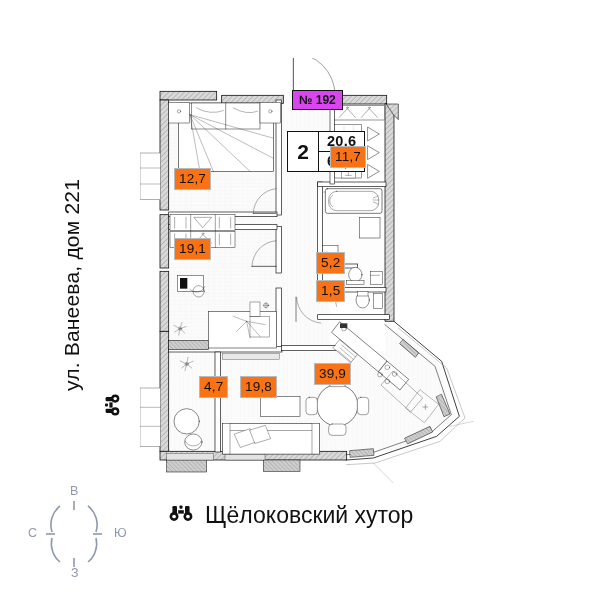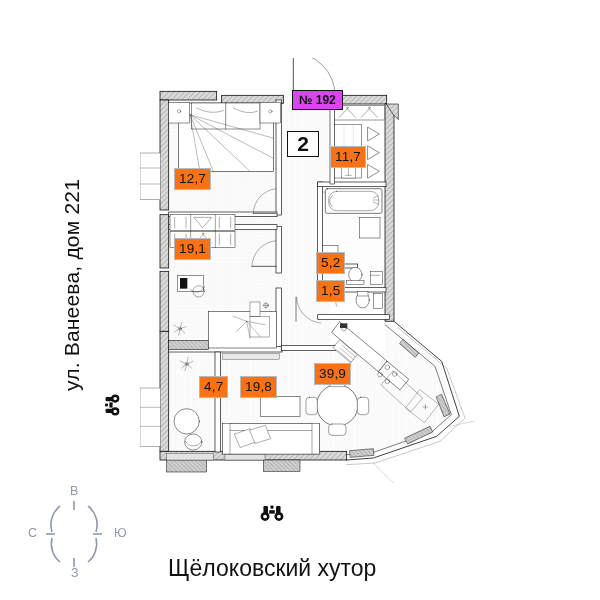--- a/index.html
+++ b/index.html
@@ -18,21 +18,21 @@
     display:flex;align-items:center;justify-content:center;
     font-size:21px;letter-spacing:.2px;color:#111;white-space:nowrap;
   }
   #street-binoculars{
     left:99px; top:392px; width:26px;height:26px;
     transform:rotate(-90deg);
     display:flex;align-items:center;justify-content:center;
   }
 
   
-  #poi-row{left:168px;top:500px;display:flex;align-items:center;gap:25px;flex-direction:column;}
+  #poi-row{left:168px;top:500px;display:flex;align-items:center;gap:11px;}
   #poi-label{font-size:23px;color:#111;white-space:nowrap;}
 
   
   #compass{left:26px;top:486px;width:96px;height:98px;color:#8e99ad;}
   #compass .cl{position:absolute;font-size:12.5px;color:#8e99ad;}
   #c-n{left:44px;top:-2px;}   
   #c-e{left:88px;top:40px;}   
   #c-s{left:45px;top:80px;}   
   #c-w{left:2px;top:40px;}    
 
@@ -385,20 +385,24 @@
 
       </g>
     </svg>
 
     <div id="apt-number">
       <span>№ 192</span>
     </div>
 
     <div id="apt-badge">
       <div id="apt-rooms">2</div>
+      <div id="apt-areas">
+        <div id="apt-living">20,6</div>
+        <div id="apt-total">63,2</div>
+      </div>
     </div>
 
     <div class="area-box" style="left:34px;top:110px">12,7</div>
     <div class="area-box" style="left:34px;top:180px">19,1</div>
     <div class="area-box" style="left:59px;top:318px">4,7</div>
     <div class="area-box" style="left:100px;top:318px">19,8</div>
     <div class="area-box" style="left:174px;top:305px">39,9</div>
     <div class="area-box" style="left:190px;top:88px">11,7</div>
     <div class="area-box" style="left:176px;top:194px">5,2</div>
     <div class="area-box" style="left:176px;top:222px">1,5</div>

